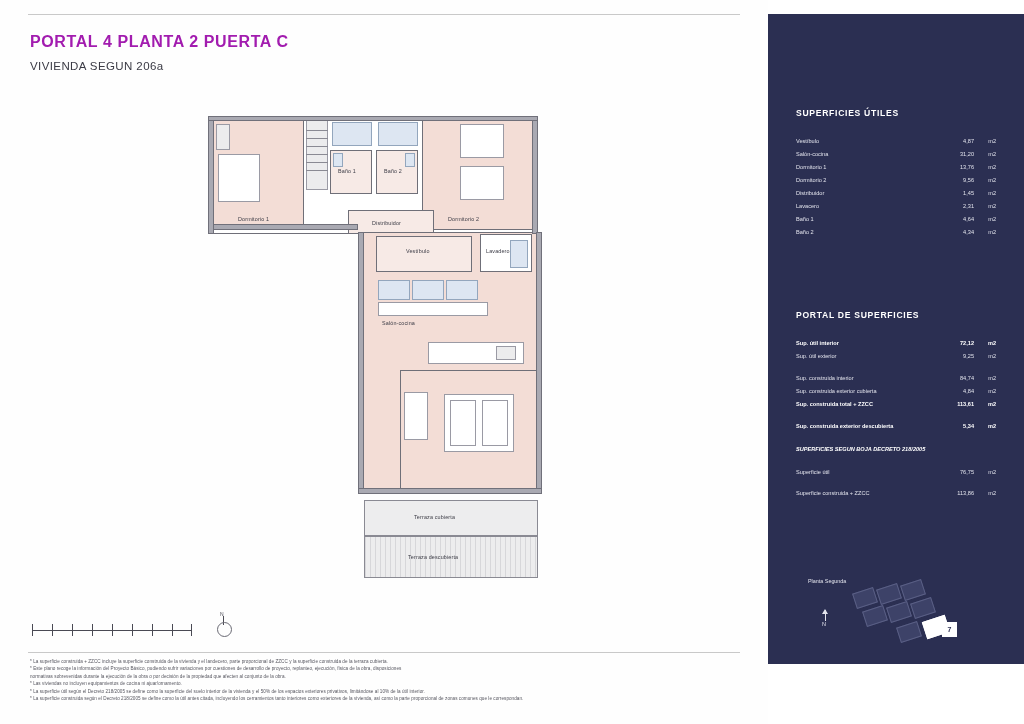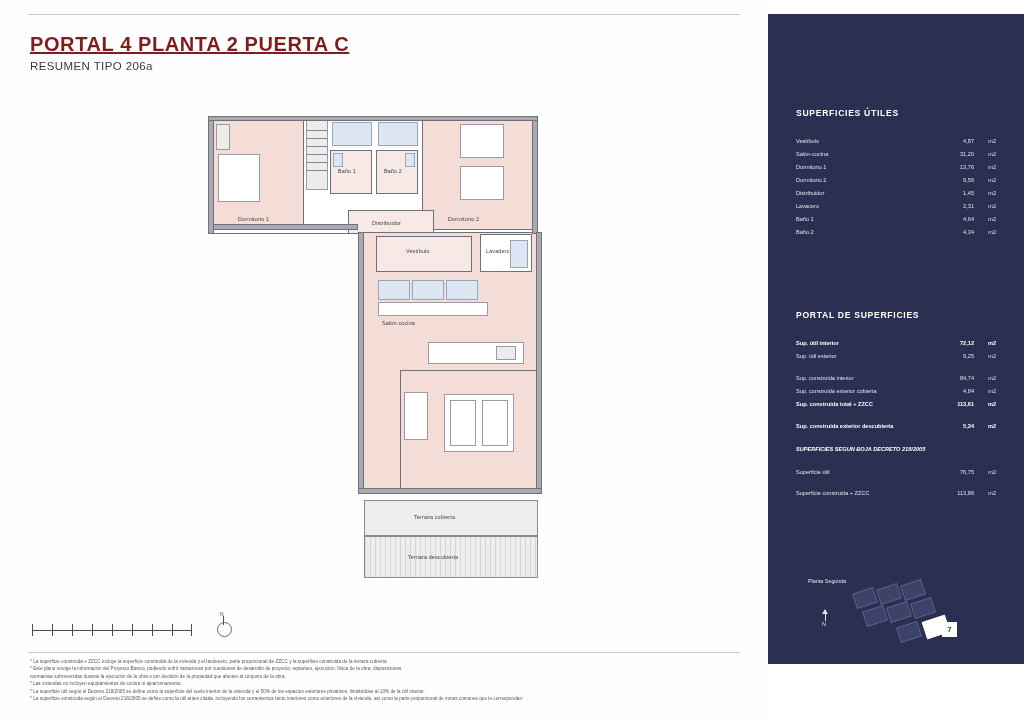--- a/index.html
+++ b/index.html
@@ -33,25 +33,24 @@
   .rule-top {
     position: absolute;
     left: 28px; top: 14px;
     width: 712px;
     height: 1px;
     background: #c9c9c9;
   }
   .title-main {
     position: absolute;
     left: 30px; top: 33px;
-    font-size: 20px;
+    font-size: 16px;
     font-weight: bold;
     letter-spacing: 0.6px;
-    color: #7f1d1d;
-    text-decoration: underline;
+    color: #a21caf;
   }
   .title-sub {
     position: absolute;
     left: 30px; top: 60px;
     font-size: 11.5px;
     letter-spacing: 0.4px;
     color: #3a3a44;
   }
 
   
@@ -263,21 +262,21 @@
 </style>
 </head>
 <body>
 
 <div class="page">
 
   <div class="sheet">
     <div class="rule-top"></div>
 
     <div class="title-main">PORTAL 4  PLANTA 2 PUERTA C</div>
-    <div class="title-sub">RESUMEN TIPO 206a</div>
+    <div class="title-sub">VIVIENDA SEGUN 206a</div>
 
     <div class="plan">
 
       <div class="room white" style="left:8px; top:4px; width:330px; height:118px;"></div>
 
       <div class="room" style="left:12px; top:8px; width:92px; height:110px;"></div>
       <div class="furn" style="left:18px; top:42px; width:42px; height:48px;"></div>
       <div class="furn grey" style="left:16px; top:12px; width:14px; height:26px;"></div>
       <div class="rlabel" style="left:38px; top:104px;">Dormitorio 1</div>
 

